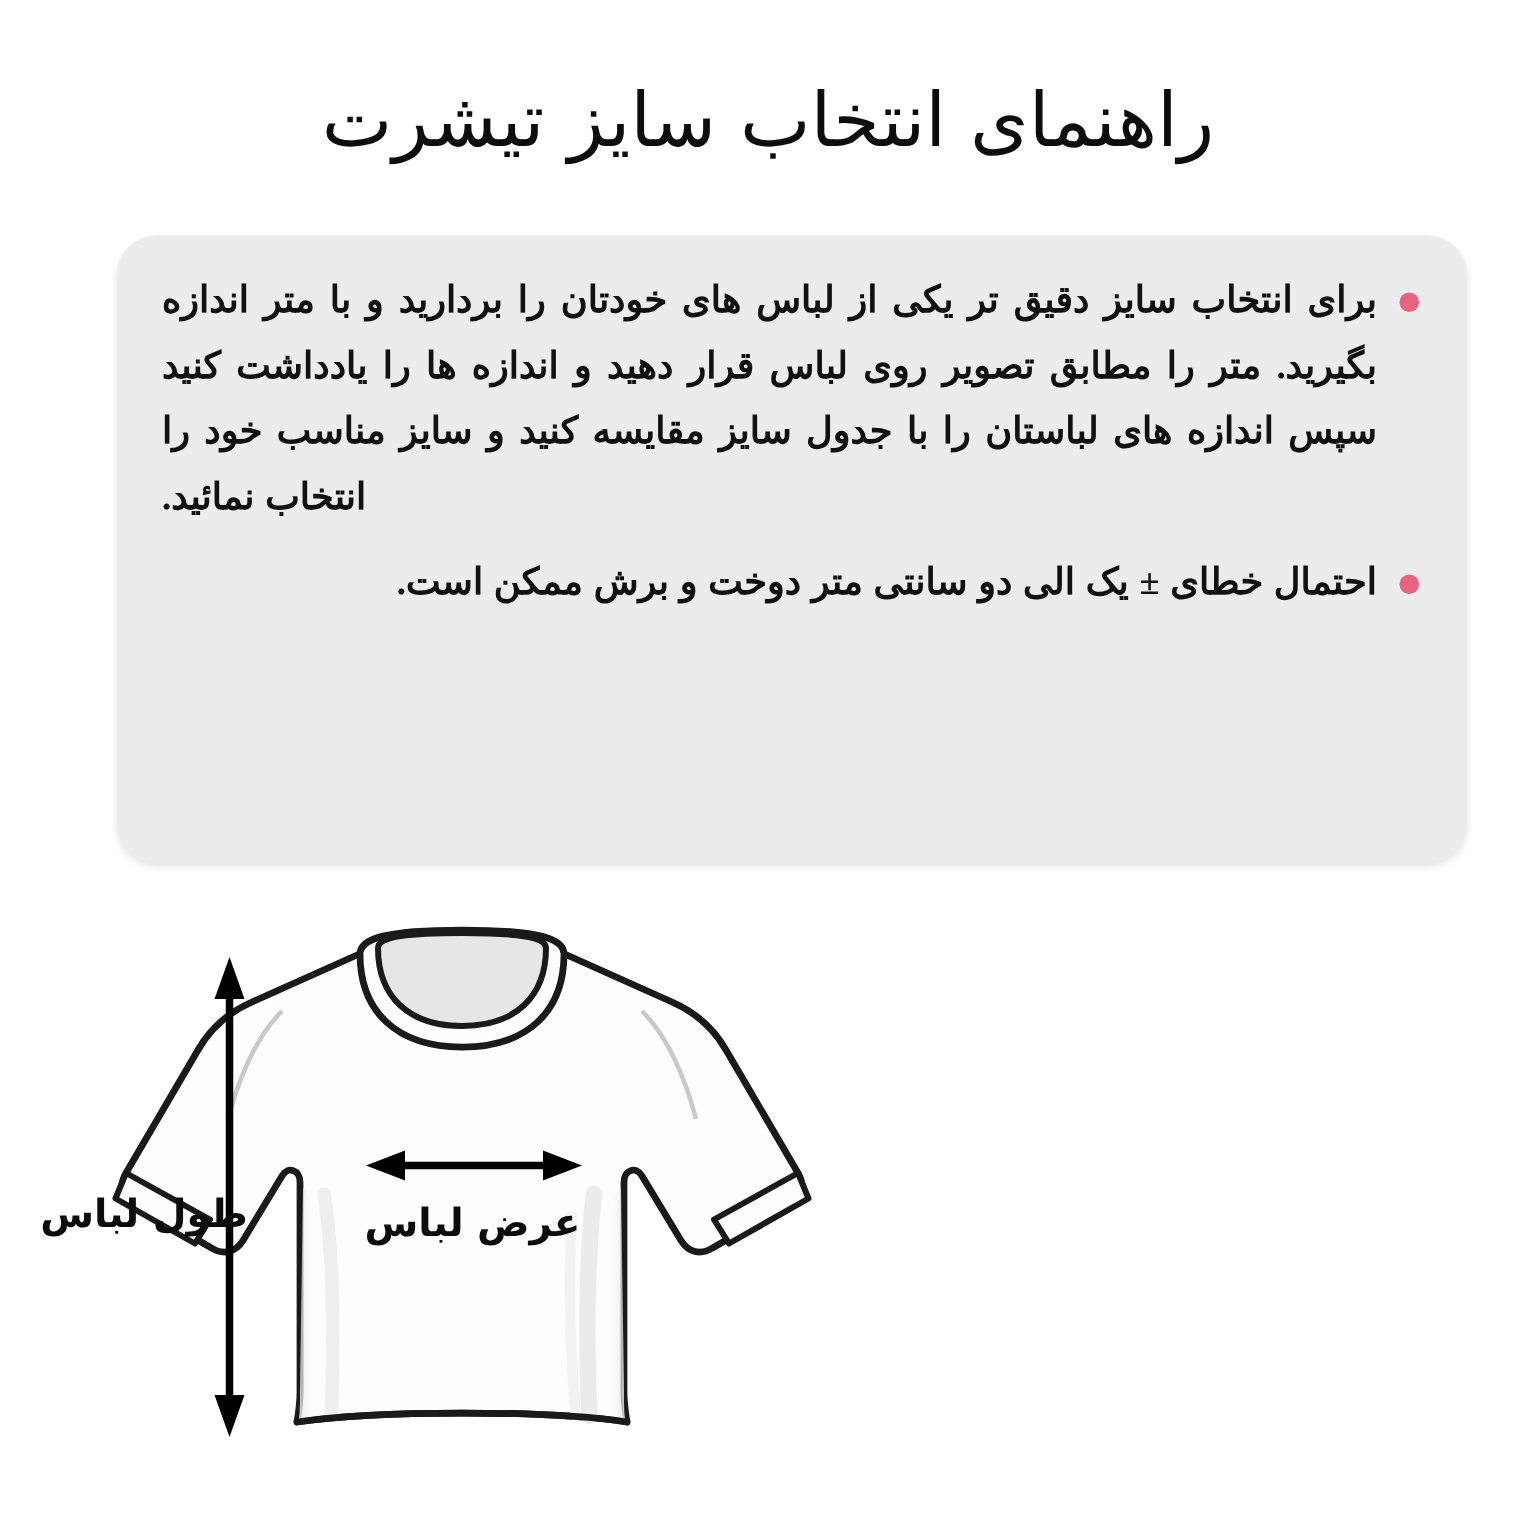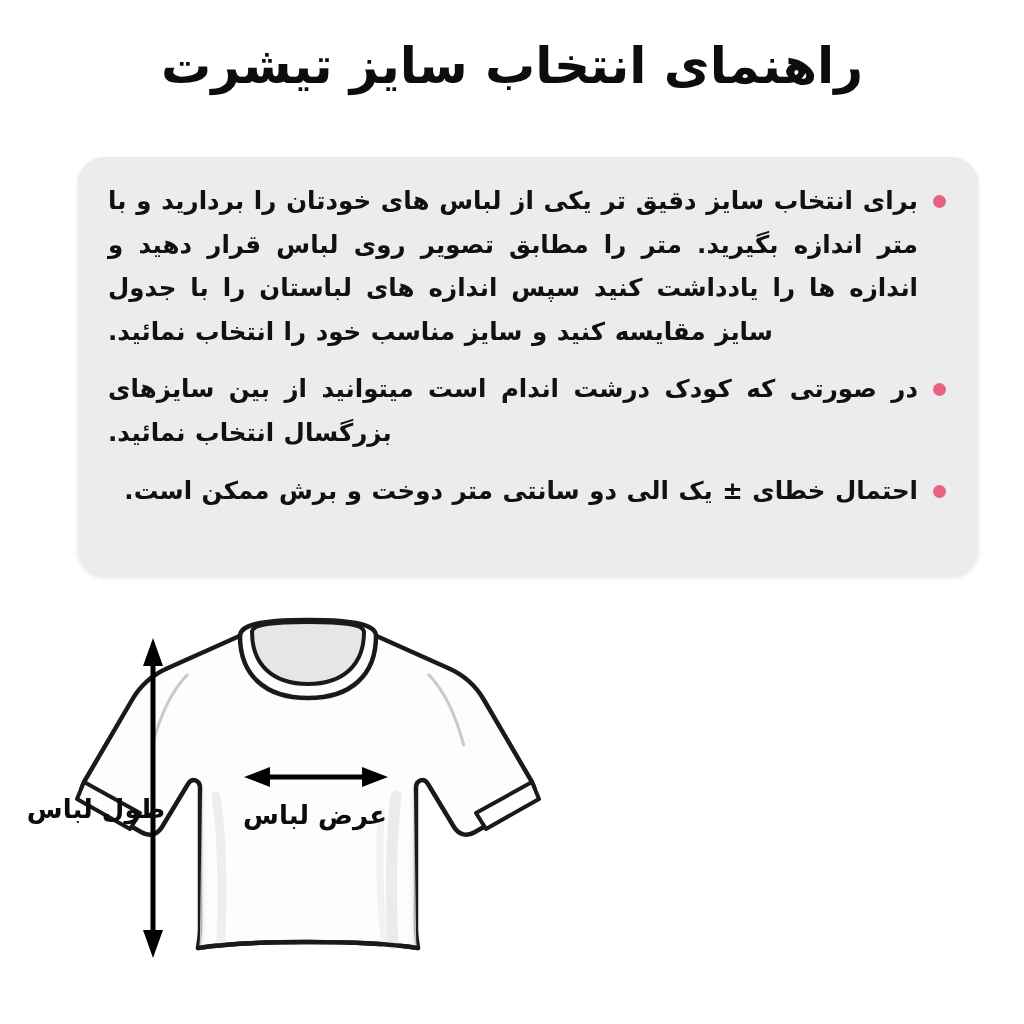--- a/index.html
+++ b/index.html
@@ -18,46 +18,47 @@
 
   .page {
     position: absolute;
     inset: 0;
     background: #ffffff;
   }
 
   
   .title {
     position: absolute;
-    top: 36px;
+    top: 50px;
     left: 0;
     width: 1024px;
     text-align: center;
     font-size: 50px;
-    font-weight: 700;
+    font-weight: 400;
     line-height: 1.2;
     color: #0d0d0d;
     direction: rtl;
     letter-spacing: -0.5px;
     white-space: nowrap;
   }
 
   
   .info-card {
     position: absolute;
     top: 157px;
     right: 46px;      
     width: 900px;
     height: 418px;
     background: #ececec;
     border-radius: 26px;
     box-shadow: 0 3px 5px rgba(0,0,0,0.10);
     box-sizing: border-box;
     padding: 22px 30px 20px 30px;
     direction: rtl;
+    font-family: Liberation Serif, serif;
   }
 
   .bullet-list {
     list-style: none;
     margin: 0;
     padding: 0;
   }
 
   .bullet-item {
     position: relative;
@@ -111,24 +112,20 @@
 
 <div class="page">
 
   <div class="title">راهنمای انتخاب سایز تیشرت</div>
 
   <div class="info-card">
     <ul class="bullet-list">
       <li class="bullet-item">
         <span class="bullet-dot"></span>
         <span>برای انتخاب سایز دقیق تر یکی از لباس های خودتان را بردارید و با متر اندازه بگیرید. متر را مطابق تصویر روی لباس قرار دهید و اندازه ها را یادداشت کنید سپس اندازه های لباستان را با جدول سایز مقایسه کنید و سایز مناسب خود را انتخاب نمائید.</span>
-      </li>
-      <li class="bullet-item">
-        <span class="bullet-dot"></span>
-        <span>در صورتی که کودک درشت اندام است میتوانید از بین سایزهای بزرگسال انتخاب نمائید.</span>
       </li>
       <li class="bullet-item" style="text-align-last:right;">
         <span class="bullet-dot"></span>
         <span>احتمال خطای ± یک الی دو سانتی متر دوخت و برش ممکن است.</span>
       </li>
     </ul>
   </div>
 
   <div class="diagram">
     <svg width="1024" height="420" viewBox="0 0 1024 420" xmlns="http://www.w3.org/2000/svg">

